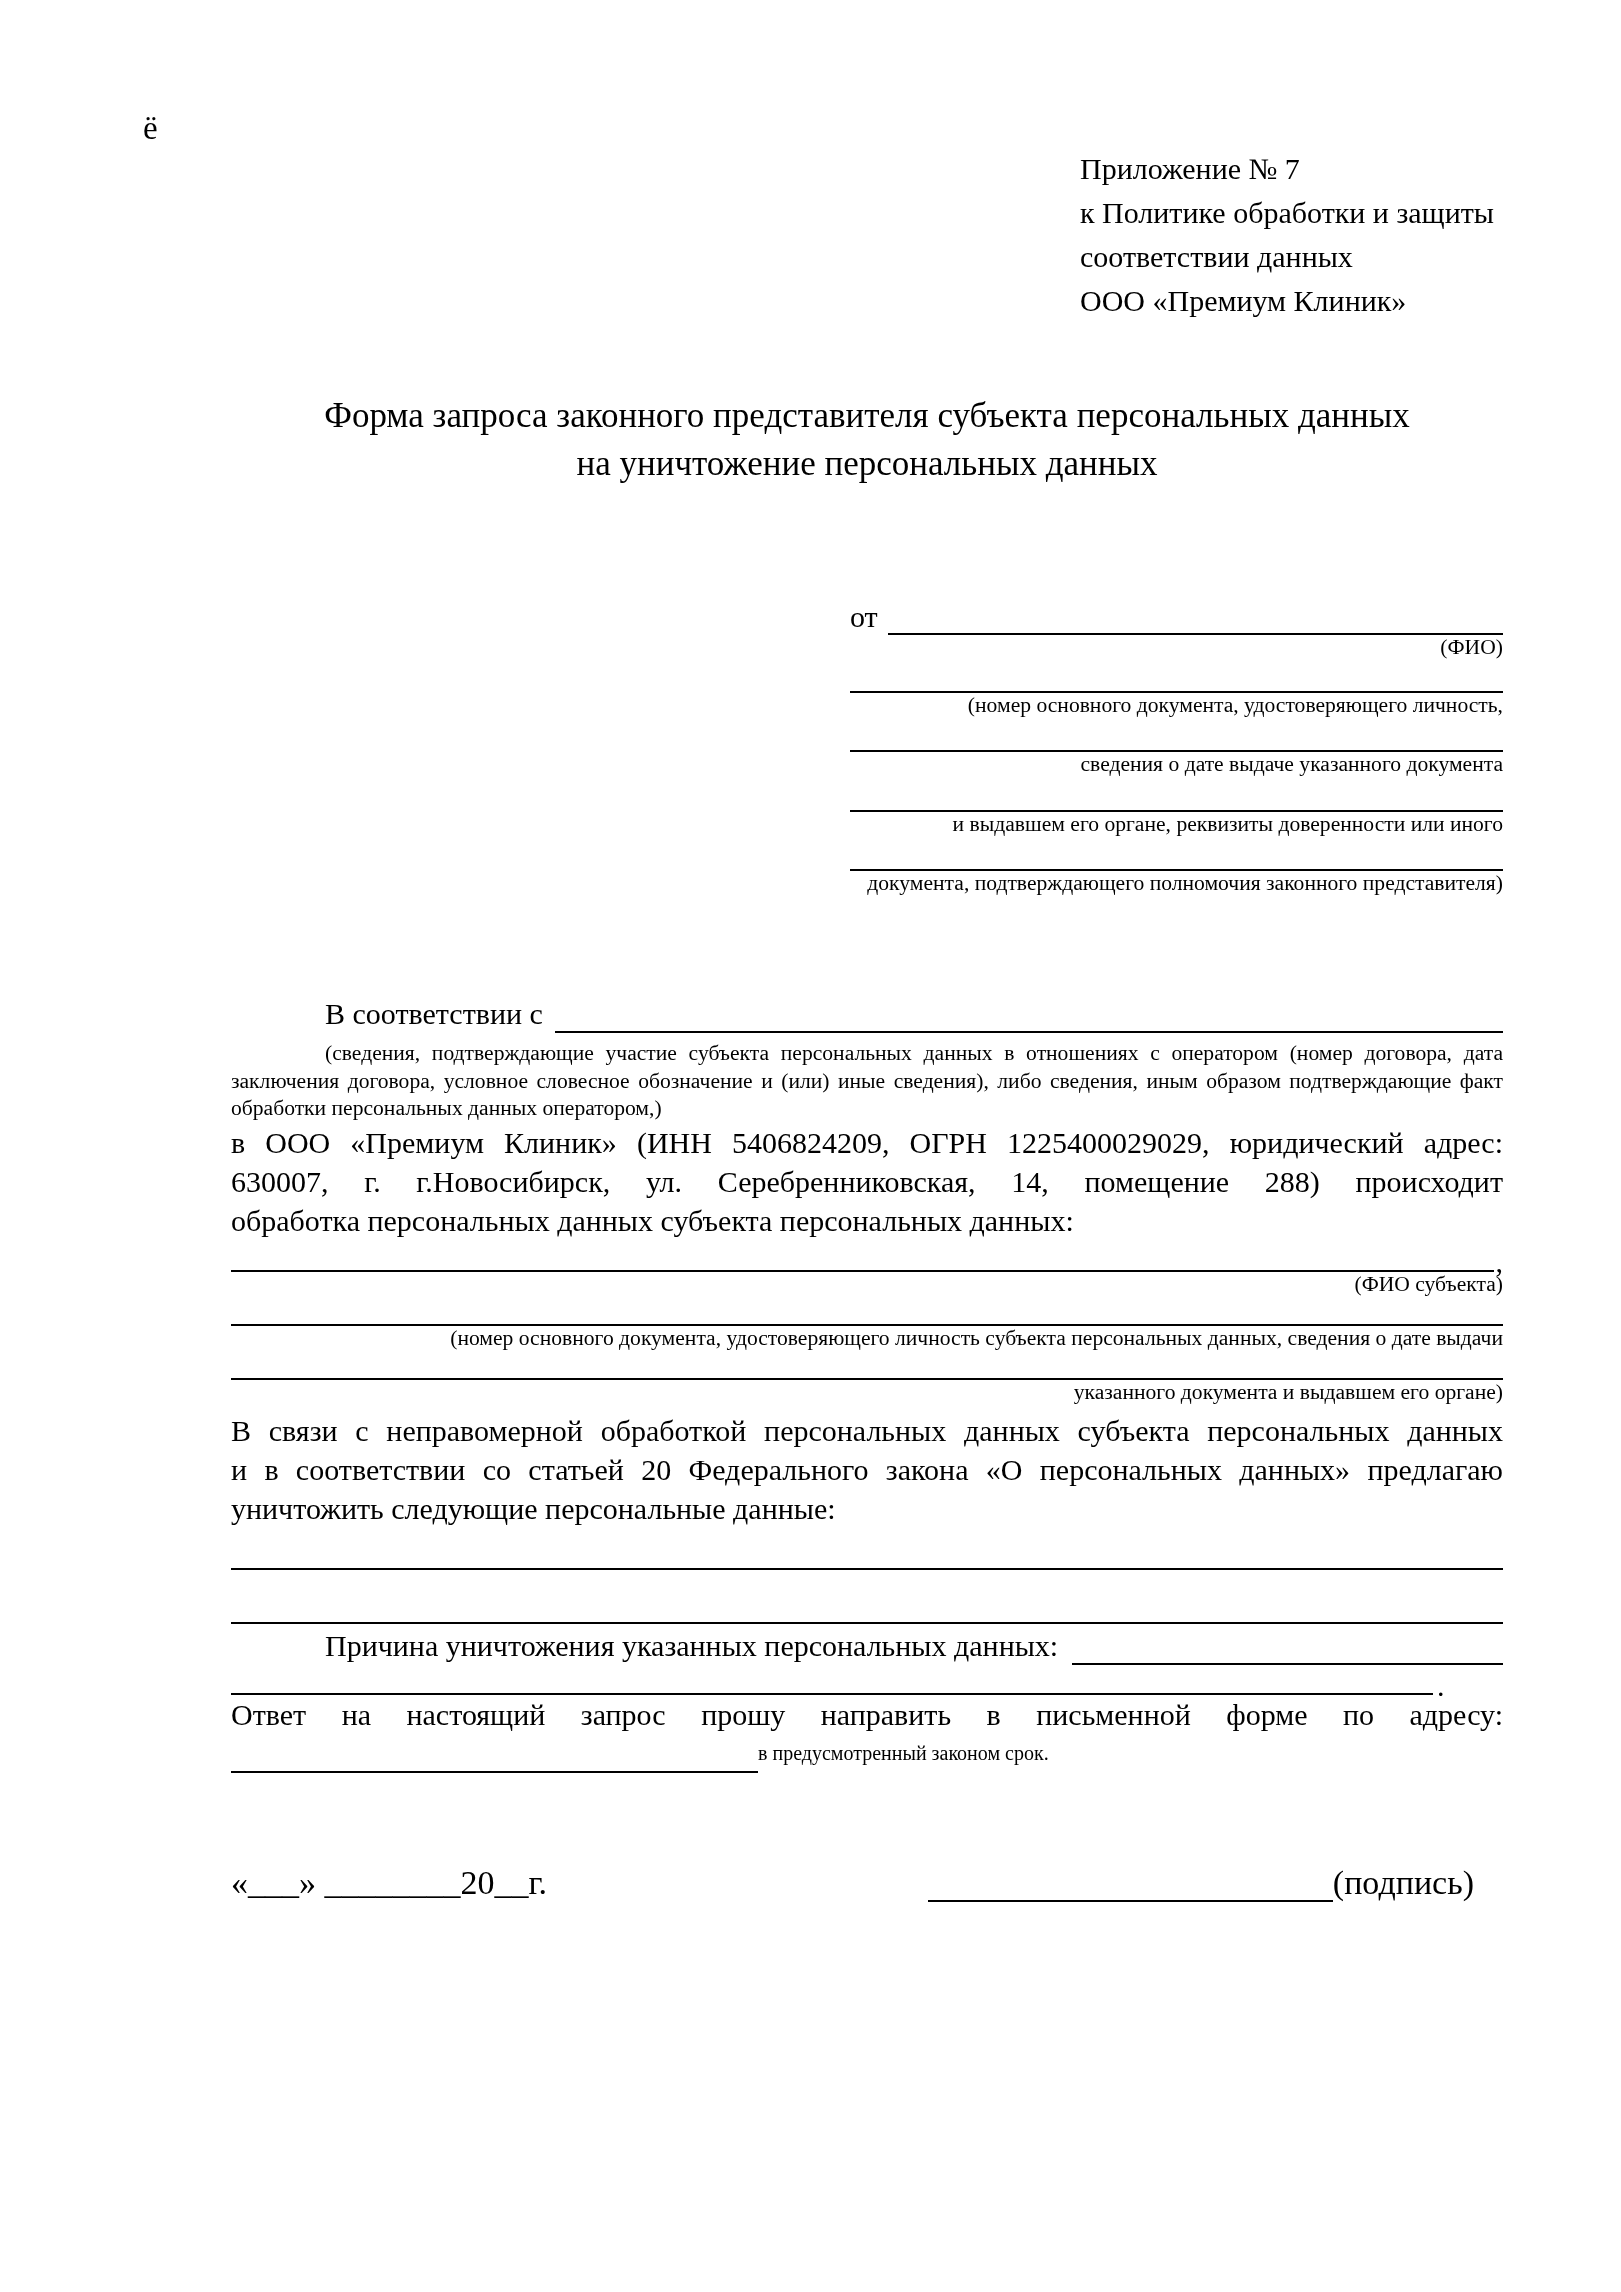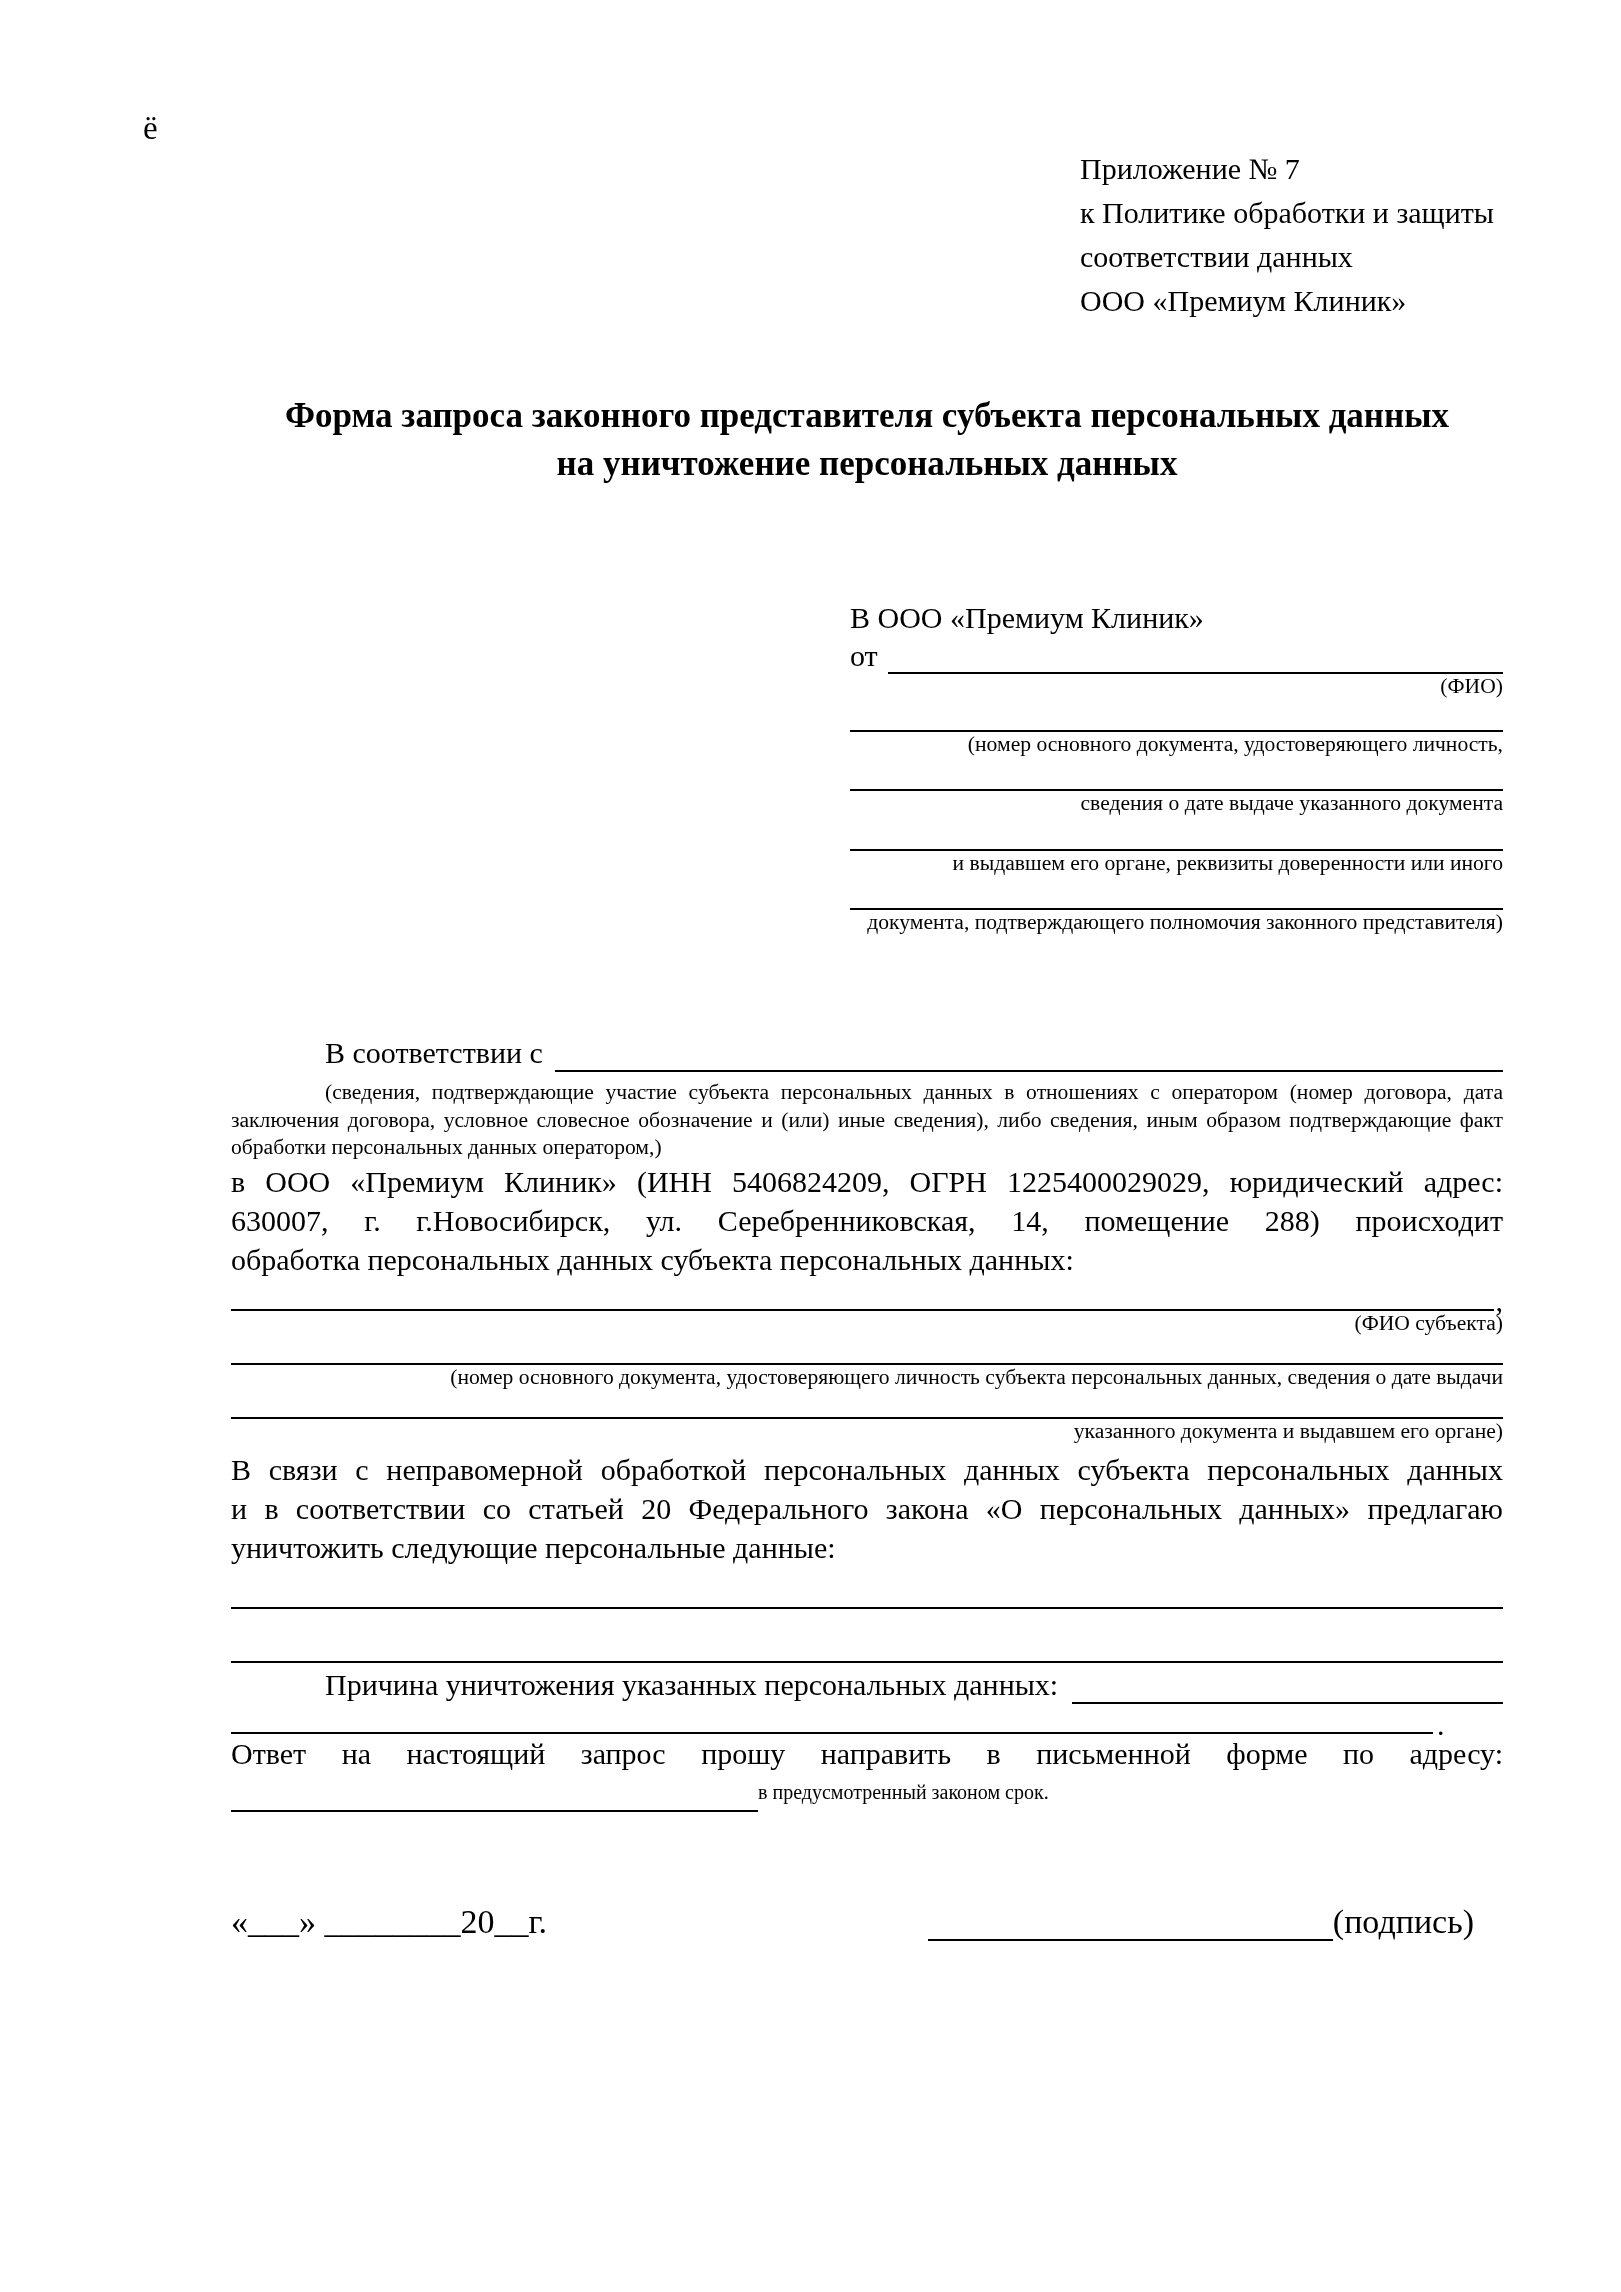--- a/index.html
+++ b/index.html
@@ -9,21 +9,21 @@
     background:#ffffff;
     font-family:"Liberation Serif","DejaVu Serif",serif;
     color:#000;
     overflow:hidden;
   }
   .stray{position:absolute;left:143px;top:110px;font-size:33px;}
   .content{margin:0 118px 0 231px;}
   
   .header-block{margin-left:849px;padding-top:147px;font-size:30px;line-height:44px;}
   
-  .title{margin-top:69px;text-align:center;font-size:35px;font-weight:bold;line-height:48px;}
+  .title{margin-top:69px;text-align:center;font-size:35px;font-weight:normal;line-height:48px;}
   
   .addr{margin-top:110px;margin-left:619px;width:653px;font-size:30px;}
   .addr-to{line-height:39px;}
   .row{display:flex;align-items:flex-end;}
   .from-row{line-height:37px;}
   .from-row .lbl{padding-right:9.8px;}
   .fill{flex:1 1 auto;border-bottom:2.9px solid #000;}
   .cap{font-size:21.6px;line-height:25.5px;text-align:right;}
   .blankline{border-bottom:2.9px solid #000;}
   .h34{height:30px;} .h36{height:32px;} .h30{height:26.5px;}
@@ -67,21 +67,20 @@
       <div>соответствии данных</div>
       <div>ООО «Премиум Клиник»</div>
     </div>
 
     <div class="title">
       <div>Форма запроса законного представителя субъекта персональных данных</div>
       <div>на уничтожение персональных данных</div>
     </div>
 
     <div class="addr">
-      <div class="addr-to">В ООО «Премиум Клиник»</div>
       <div class="row from-row">
         <span class="lbl">от</span>
         <span class="fill"></span>
       </div>
       <div class="cap">(ФИО)</div>
 
       <div class="blankline h34"></div>
       <div class="cap">(номер основного документа, удостоверяющего личность,</div>
 
       <div class="blankline h36"></div>

